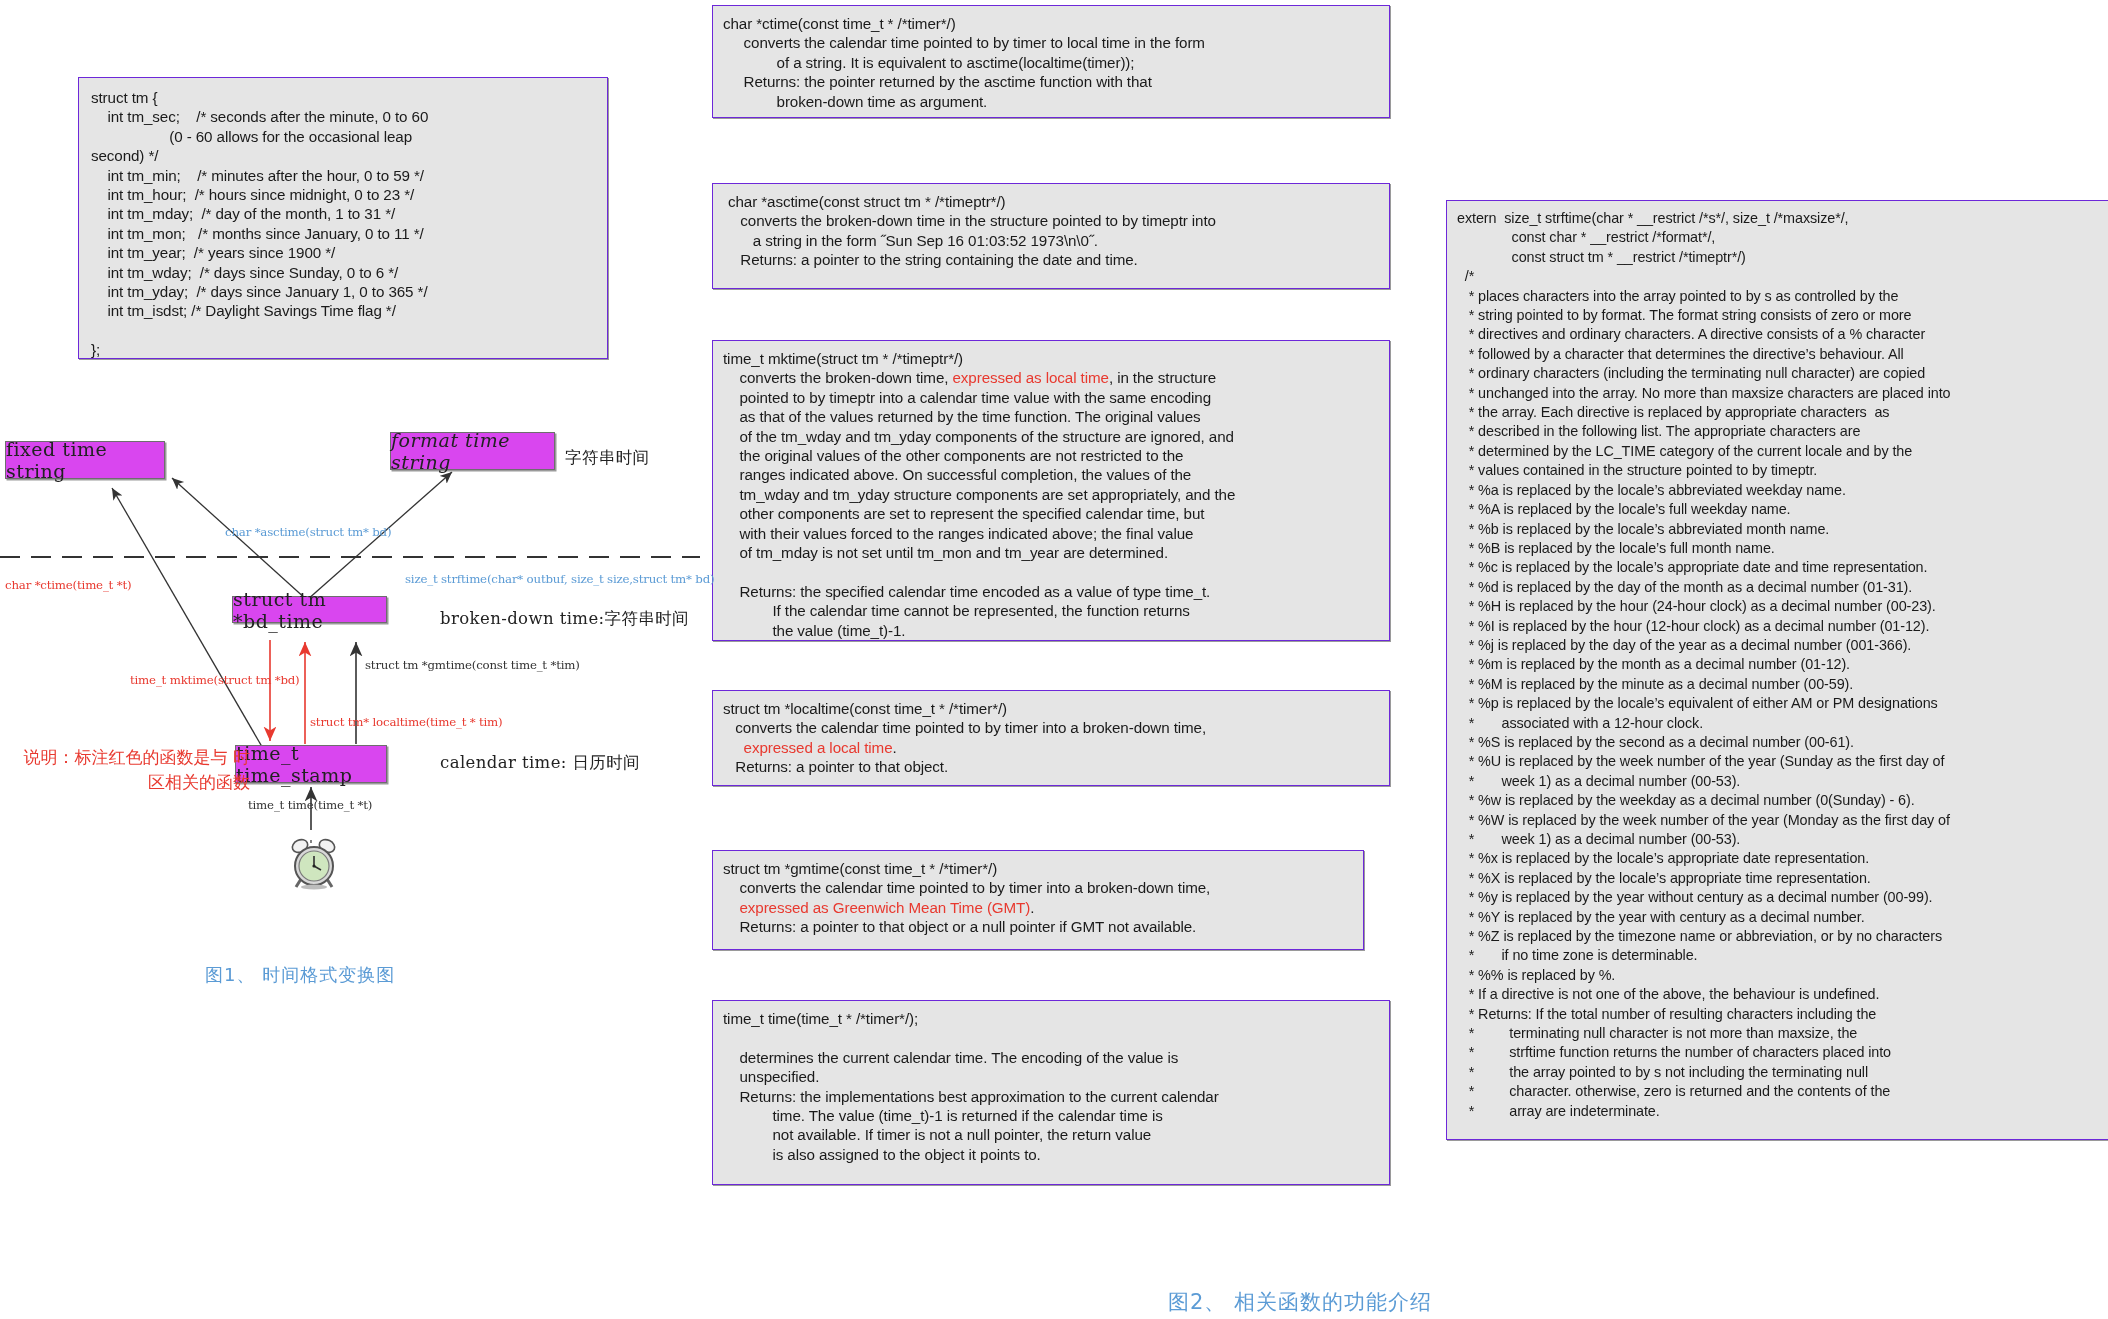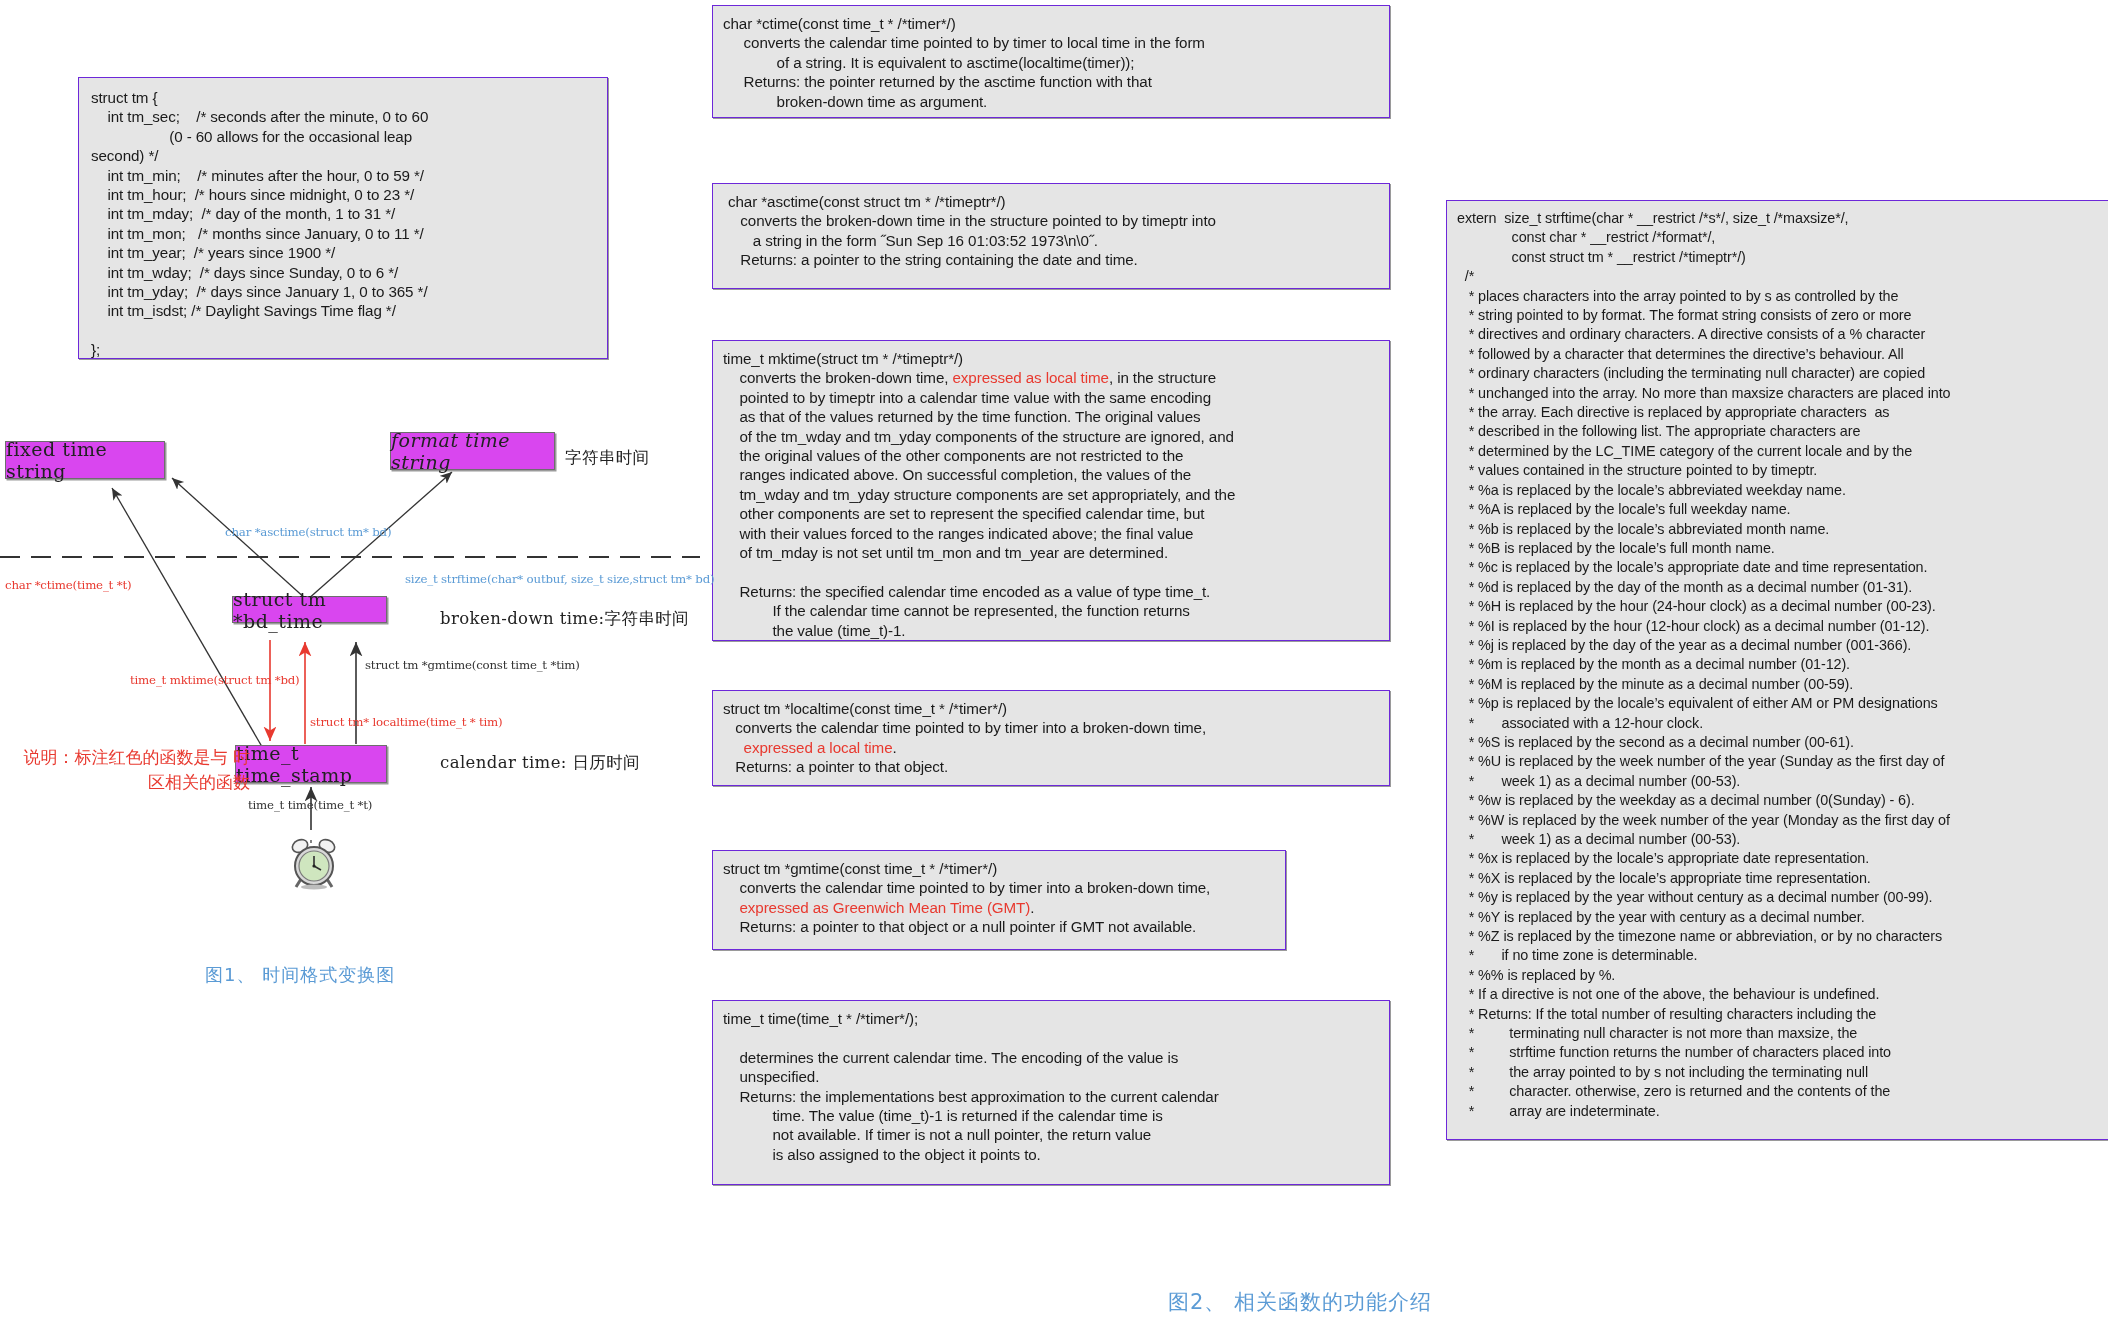--- a/index.html
+++ b/index.html
@@ -22,21 +22,21 @@
     letter-spacing:-0.1px;
   }
   .red{color:#e8392f;}
   
   #struct-box{left:78px;top:77px;width:530px;height:282px;padding:10px 12px;}
   
   #box-ctime{left:712px;top:5px;width:678px;height:113px;}
   #box-asctime{left:712px;top:183px;width:678px;height:106px;padding-left:15px;}
   #box-mktime{left:712px;top:340px;width:678px;height:301px;}
   #box-localtime{left:712px;top:690px;width:678px;height:96px;}
-  #box-gmtime{left:712px;top:850px;width:574px;height:100px;}
+  #box-gmtime{left:712px;top:850px;width:652px;height:100px;}
   #box-time{left:712px;top:1000px;width:678px;height:185px;}
   
   #box-strftime{left:1446px;top:200px;width:666px;height:940px;font-size:14.4px;line-height:19.4px;}
   
   #diagram{position:absolute;left:0;top:400px;width:700px;height:620px;}
   .node{
     position:absolute;background:#d946ef;border:1px solid #6e6e6e;
     box-shadow:1.5px 1.5px 0 #9a9a9a;
     font-family:"DejaVu Serif", serif;font-size:19px;
     display:flex;align-items:center;justify-content:center;

